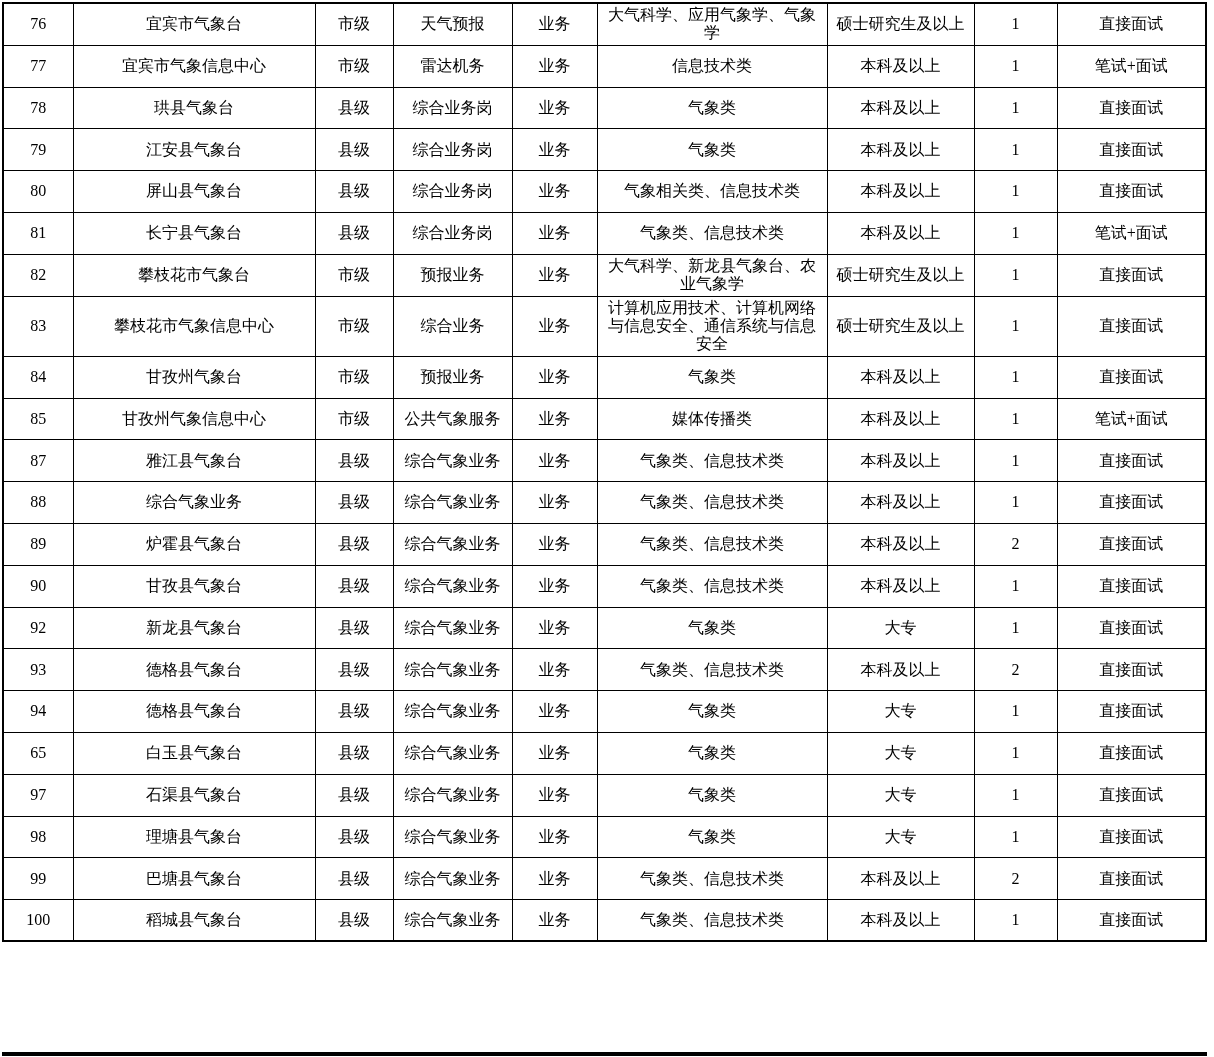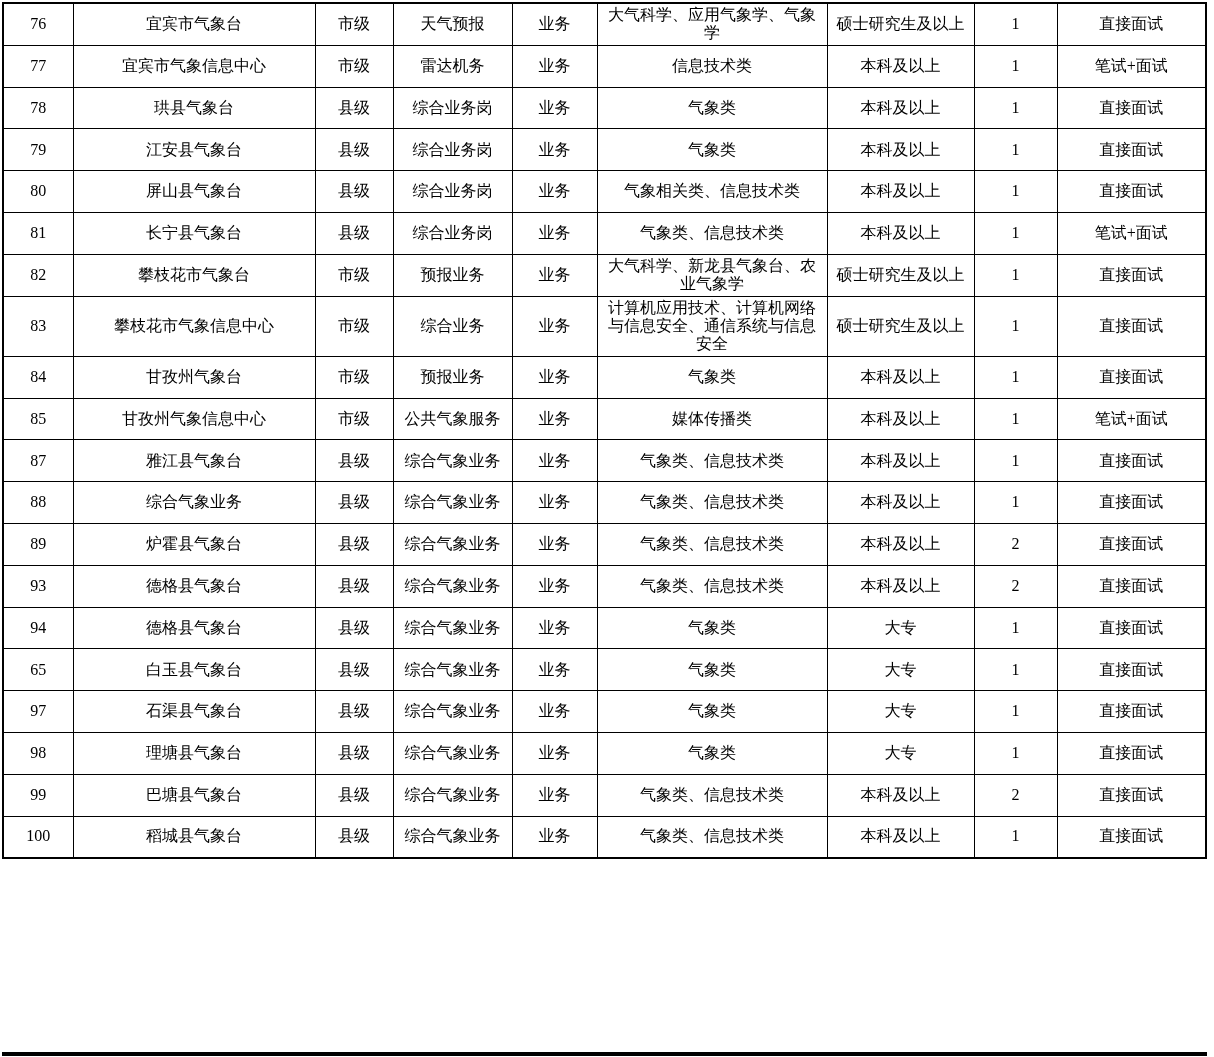--- a/index.html
+++ b/index.html
@@ -201,20 +201,42 @@
           <td>炉霍县气象台</td>
           <td>县级</td>
           <td>综合气象业务</td>
           <td>业务</td>
           <td>气象类、信息技术类</td>
           <td>本科及以上</td>
           <td>2</td>
           <td>直接面试</td>
         </tr>
         <tr>
+          <td>90</td>
+          <td>甘孜县气象台</td>
+          <td>县级</td>
+          <td>综合气象业务</td>
+          <td>业务</td>
+          <td>气象类、信息技术类</td>
+          <td>本科及以上</td>
+          <td>1</td>
+          <td>直接面试</td>
+        </tr>
+        <tr>
+          <td>92</td>
+          <td>新龙县气象台</td>
+          <td>县级</td>
+          <td>综合气象业务</td>
+          <td>业务</td>
+          <td>气象类</td>
+          <td>大专</td>
+          <td>1</td>
+          <td>直接面试</td>
+        </tr>
+        <tr>
           <td>93</td>
           <td>德格县气象台</td>
           <td>县级</td>
           <td>综合气象业务</td>
           <td>业务</td>
           <td>气象类、信息技术类</td>
           <td>本科及以上</td>
           <td>2</td>
           <td>直接面试</td>
         </tr>

